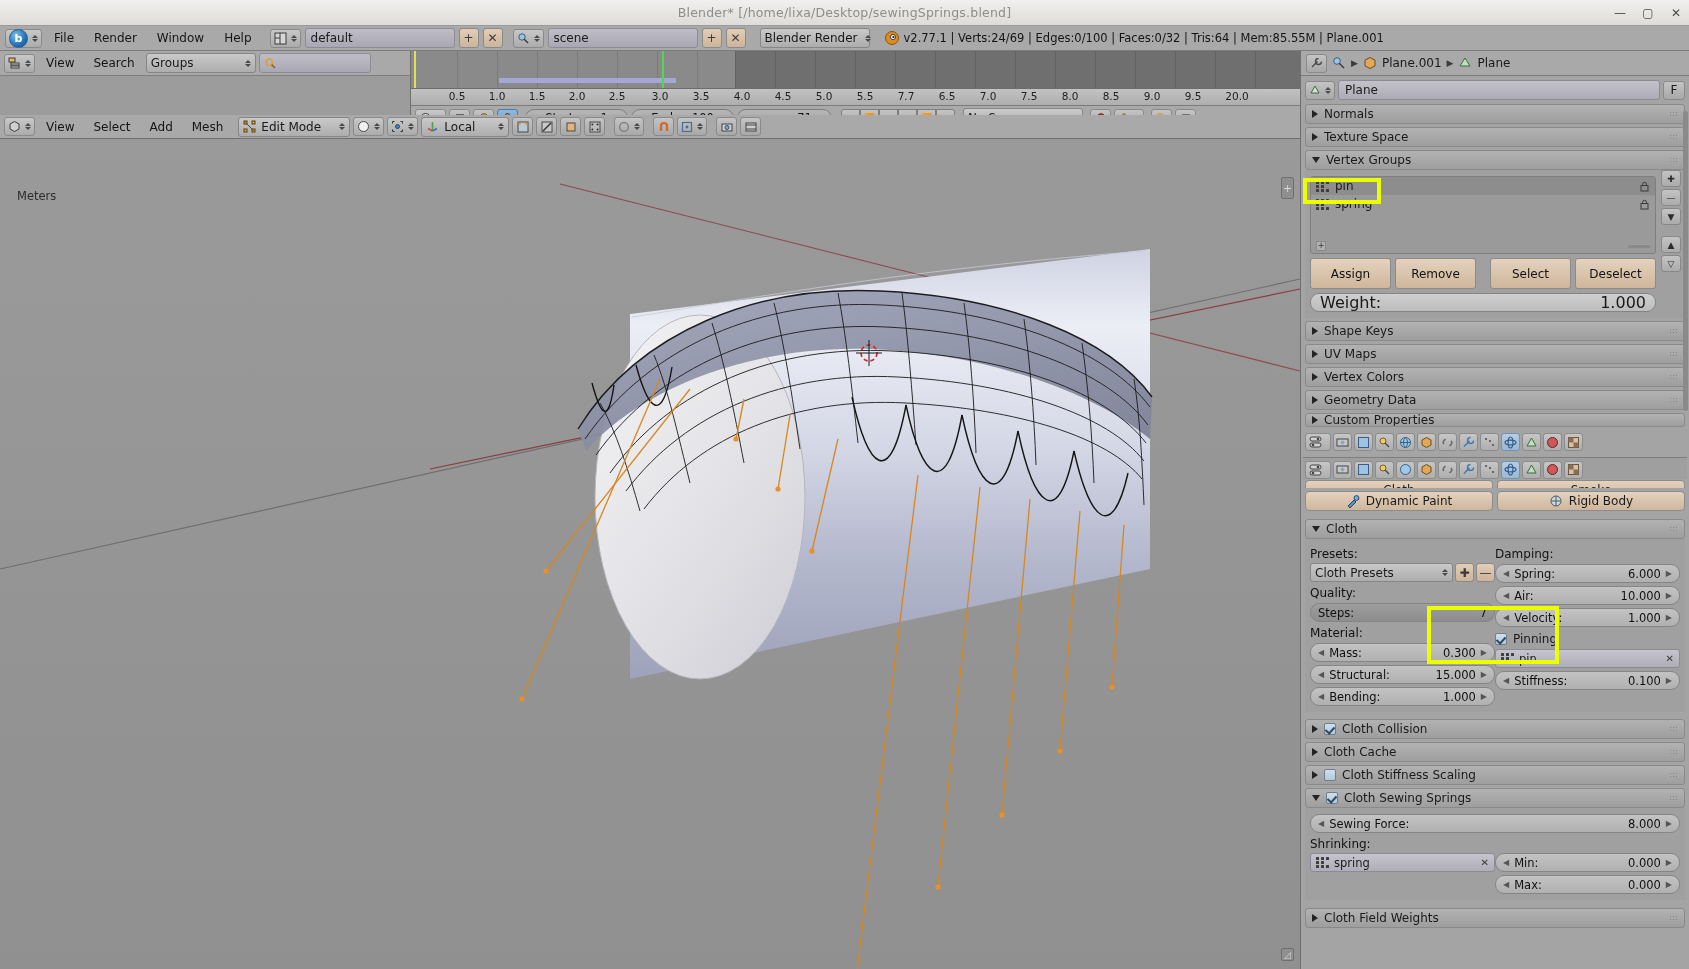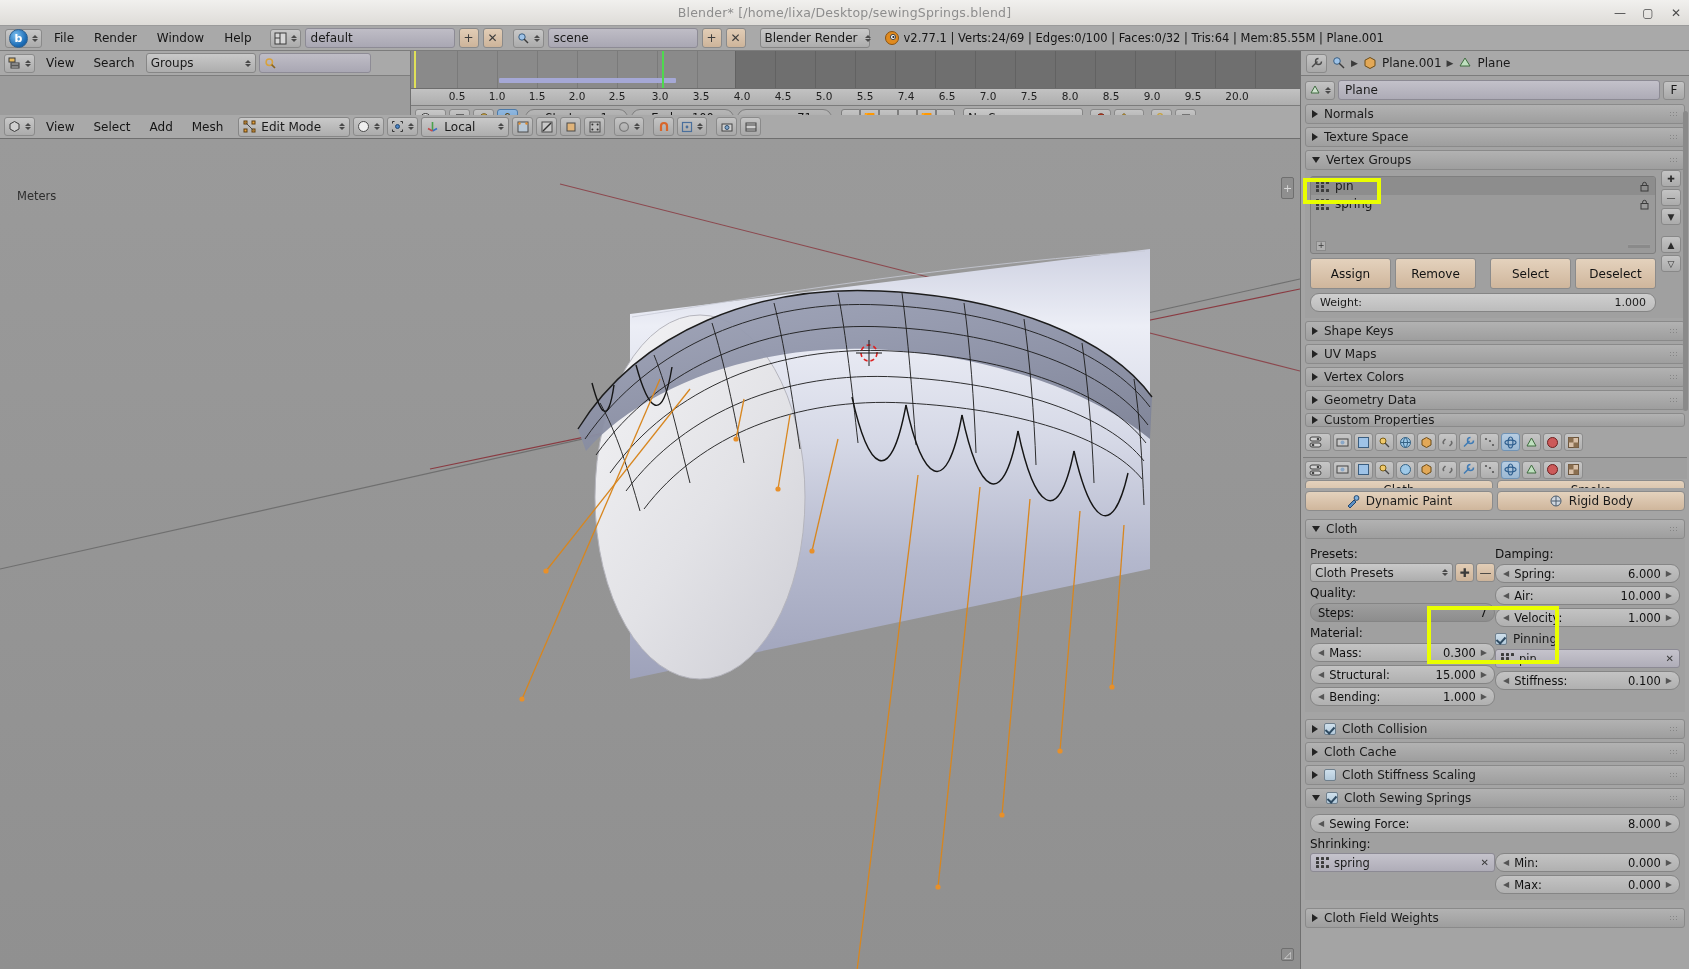--- a/index.html
+++ b/index.html
@@ -181,21 +181,21 @@
                 font-size:9px;color:#2c2c2c; cursor:pointer; }
 
   .btnrow{ display:flex; gap:4px; margin-top:4px; }
   .bbtn{ flex:1; height:31px; border:1px solid #8b8b8b; border-radius:3px;
          background:linear-gradient(#e4d2bd,#cfb69c);
          display:flex; align-items:center; justify-content:center;
          font-size:12px; color:#121212; cursor:pointer; }
 
   .wfield{ height:19px; margin-top:4px; border:1px solid #858585; border-radius:9px;
            background:linear-gradient(#cfcfcf,#bcbcbc);
-           display:flex; align-items:center; padding:0 9px; font-size:11px;
+           display:flex; align-items:center; padding:0 9px; font-size:16px;
            justify-content:space-between; cursor:pointer; }
 
   
   .tabstrip{ height:22px; margin:4px 2px 0; display:flex; align-items:center; gap:2px;
              background:#a4a4a4; padding:0 2px; }
   .tabstrip .tbtn{ width:19px;height:18px; border:1px solid #8c8c8c; border-radius:3px;
                    background:linear-gradient(#c6c6c6,#aeaeae);
                    display:flex;align-items:center;justify-content:center; cursor:pointer; }
   .tabstrip .tbtn.act{ background:linear-gradient(#b7cde2,#9cb8d2); border-color:#7093b5; }
   .tabstrip .tbtn.first{ width:26px; }
@@ -371,21 +371,21 @@
       <div class="tl-tick" style="left:86px;">1.0</div>
       <div class="tl-tick" style="left:126px;">1.5</div>
       <div class="tl-tick" style="left:166px;">2.0</div>
       <div class="tl-tick" style="left:206px;">2.5</div>
       <div class="tl-tick" style="left:249px;">3.0</div>
       <div class="tl-tick" style="left:290px;">3.5</div>
       <div class="tl-tick" style="left:331px;">4.0</div>
       <div class="tl-tick" style="left:372px;">4.5</div>
       <div class="tl-tick" style="left:413px;">5.0</div>
       <div class="tl-tick" style="left:454px;">5.5</div>
-      <div class="tl-tick" style="left:495px;">7.4</div>
+      <div class="tl-tick" style="left:495px;">7.7</div>
       <div class="tl-tick" style="left:536px;">6.5</div>
       <div class="tl-tick" style="left:577px;">7.0</div>
       <div class="tl-tick" style="left:618px;">7.5</div>
       <div class="tl-tick" style="left:659px;">8.0</div>
       <div class="tl-tick" style="left:700px;">8.5</div>
       <div class="tl-tick" style="left:741px;">9.0</div>
       <div class="tl-tick" style="left:782px;">9.5</div>
       <div class="tl-tick" style="left:826px;">20.0</div>
     </div>
     <div class="tl-hdr">

